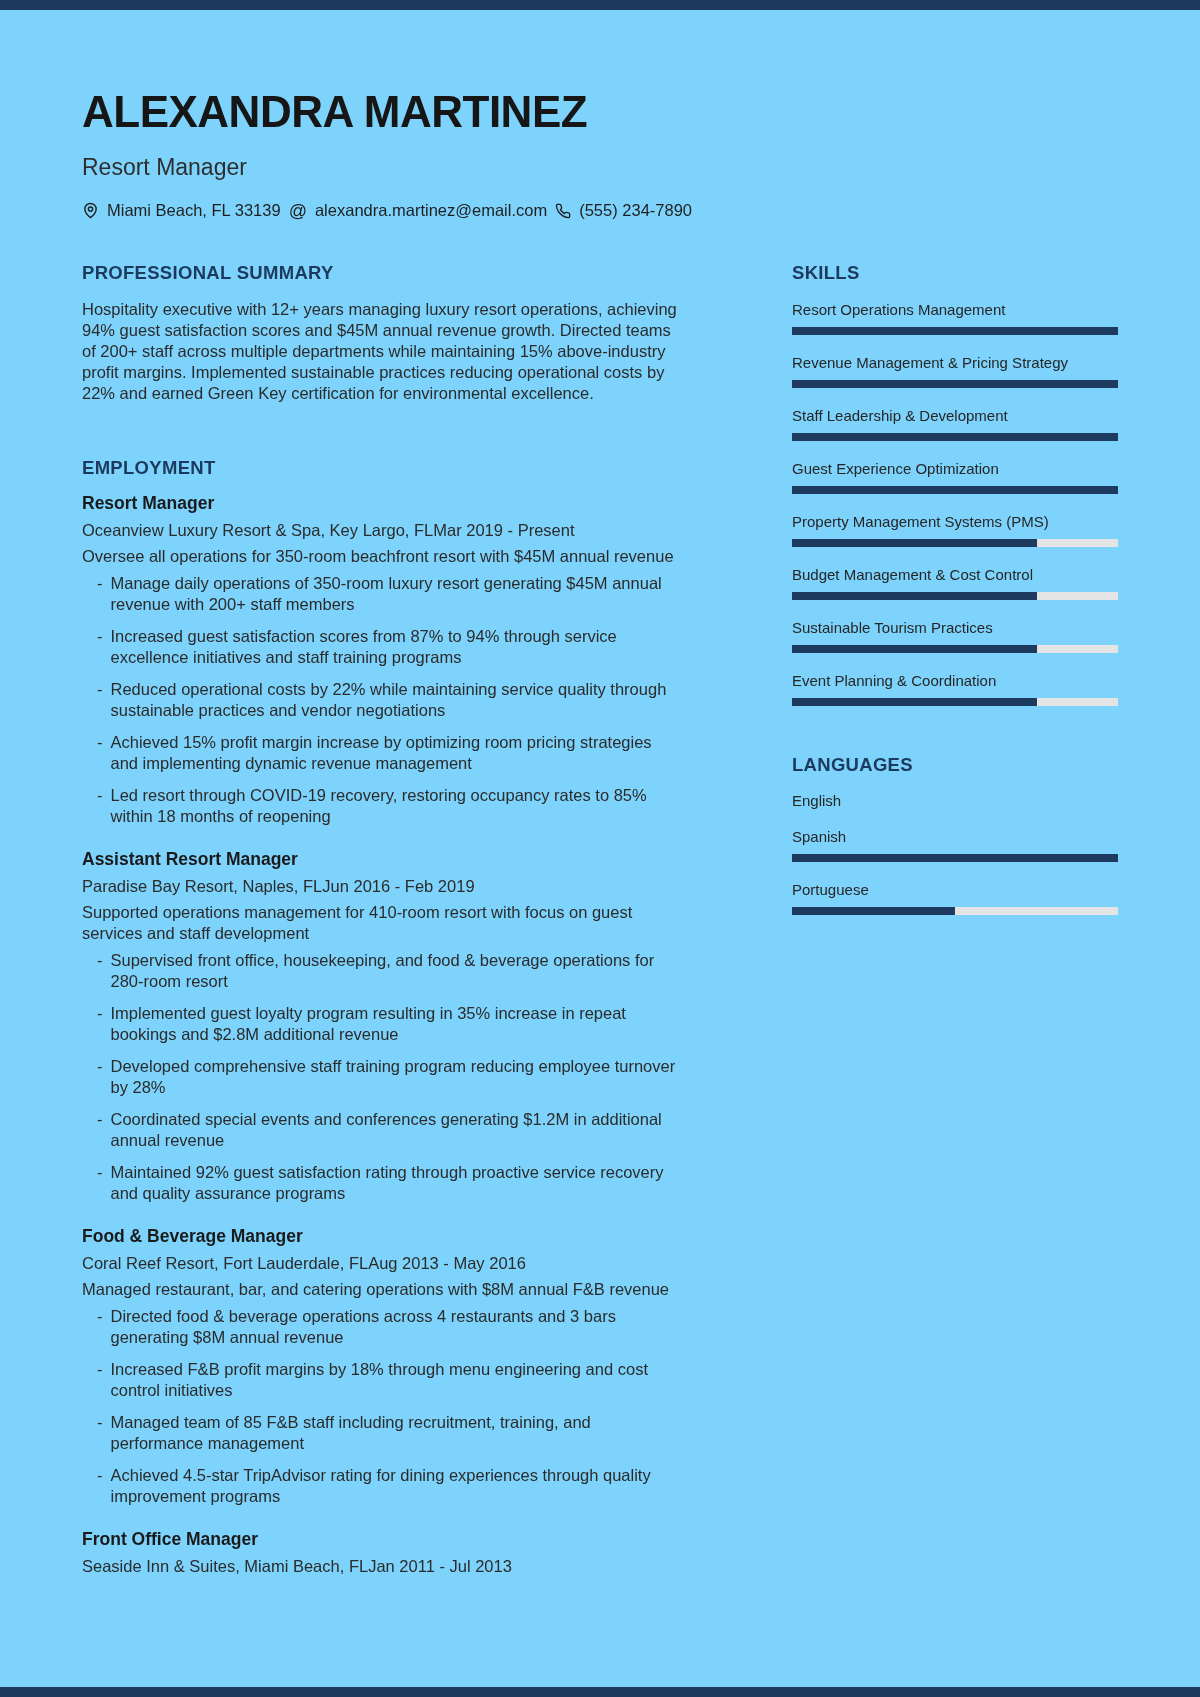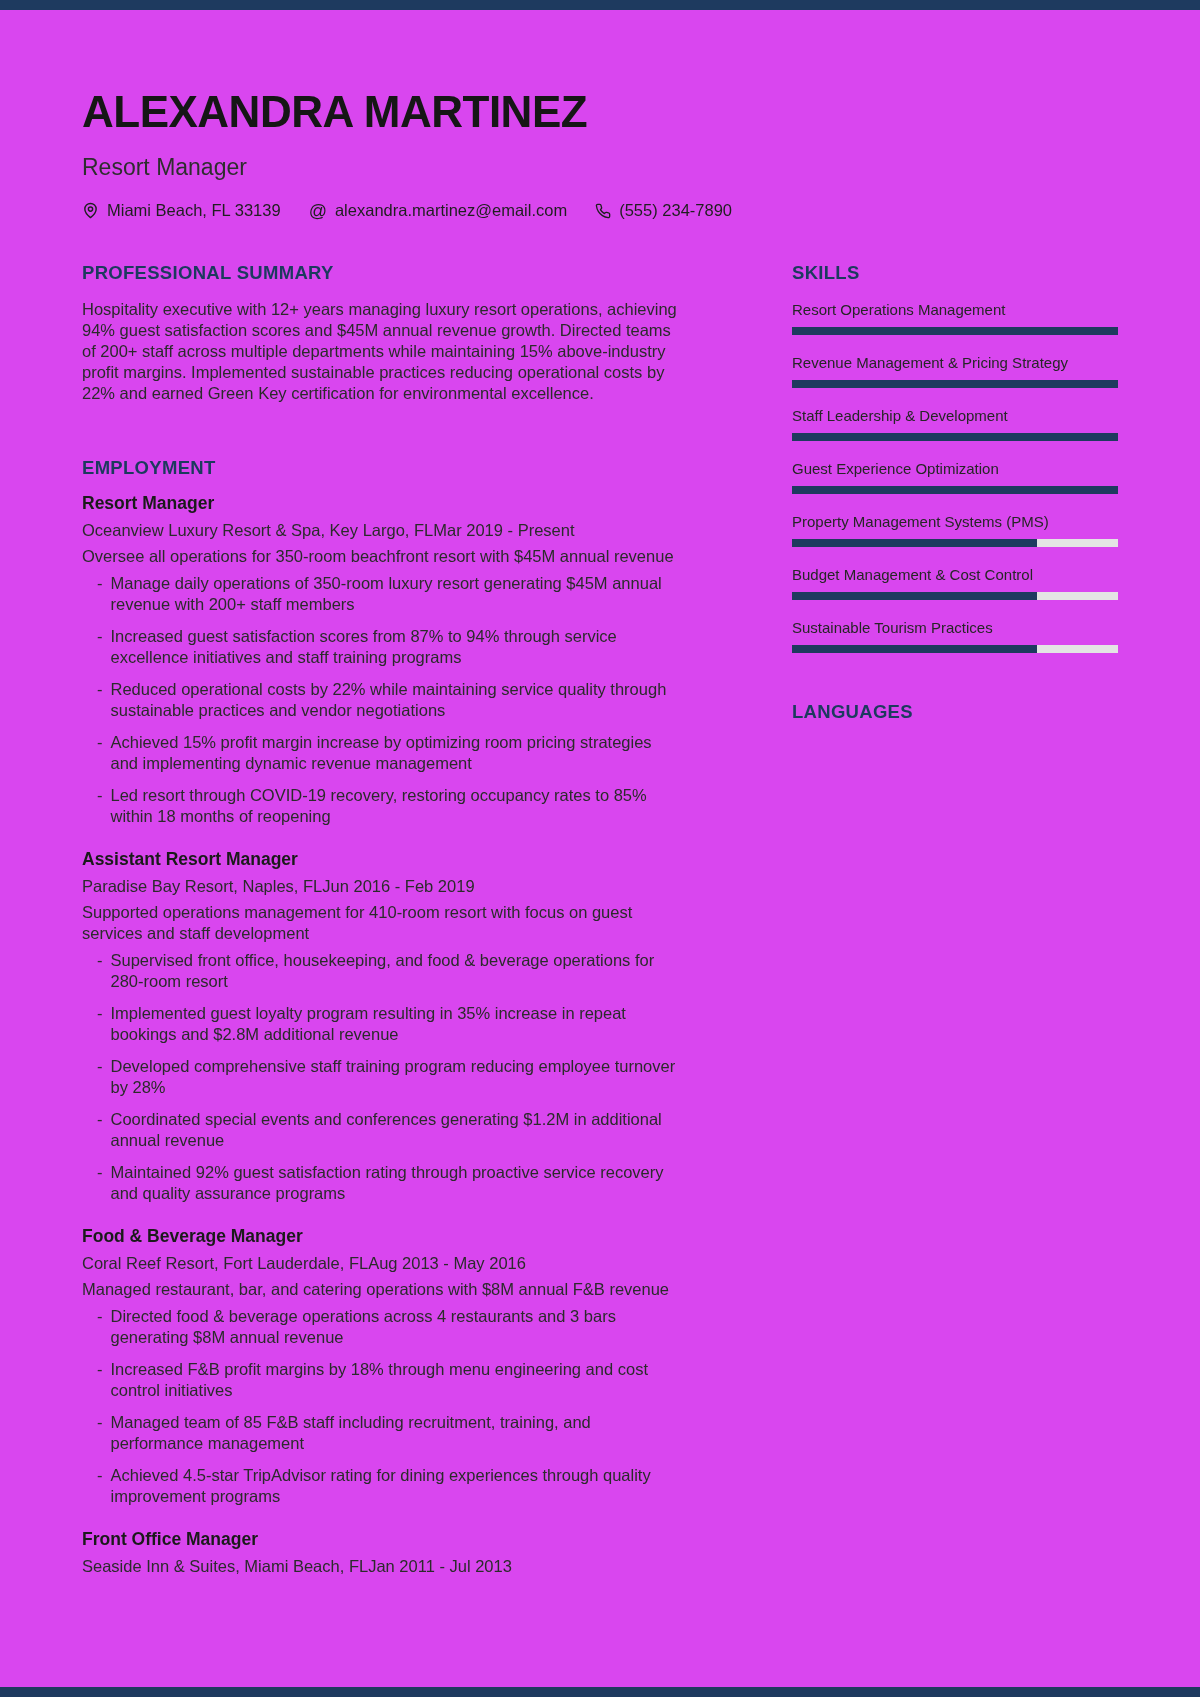--- a/index.html
+++ b/index.html
@@ -1,39 +1,39 @@
 <!DOCTYPE html>
 <html><head>
 <meta charset="utf-8">
 <style>
   * { margin:0; padding:0; box-sizing:border-box; }
   html,body { background:#fff; }
   .page {
     position:relative;
     width:1200px; height:1697px;
     margin:0 auto;
-    background:#d946ef;
+    background:#7dd3fc;
     overflow:hidden;
     font-family:"Liberation Sans","DejaVu Sans",sans-serif;
     color:#2b2b2b;
   }
   .edge-bar { position:absolute; left:0; width:1200px; height:10px; background:#1e3a5f; }
   .edge-bar.top { top:0; }
   .edge-bar.bottom { bottom:0; }
 
   .content { padding:0 82px; }
 
   
   .name {
     margin-top:90px;
     font-size:44px; font-weight:700; letter-spacing:-0.5px;
     color:#161616; line-height:1;
   }
   .job-title-sub { margin-top:22px; font-size:23px; color:#2e2e2e; line-height:1; font-weight:400; }
-  .contact-row { margin-top:22px; display:flex; align-items:center; gap:28px; font-size:16.5px; color:#1f1f1f; }
+  .contact-row { margin-top:22px; display:flex; align-items:center; gap:8px; font-size:16.5px; color:#1f1f1f; }
   .contact-item { display:flex; align-items:center; gap:8px; }
   .contact-item svg { display:block; }
   .at-glyph { font-size:18px; line-height:1; color:#1f1f1f; }
 
   
   .main { margin-top:44px; display:flex; justify-content:space-between; }
   .col-left  { width:600px; }
   .col-right { width:326px; }
 
   h2.section-heading {
@@ -243,21 +243,44 @@
               <div class="bar-track">
                 <div class="bar-fill" style="width: 75%;"></div>
               </div>
             </div>
             <div class="skill-item">
               <div class="skill-label">Sustainable Tourism Practices</div>
               <div class="bar-track">
                 <div class="bar-fill" style="width: 75%;"></div>
               </div>
             </div>
+            <div class="skill-item">
+              <div class="skill-label">Event Planning &amp; Coordination</div>
+              <div class="bar-track">
+                <div class="bar-fill" style="width: 75%;"></div>
+              </div>
+            </div>
           </div>
 
         <h2 class="section-heading languages-heading">LANGUAGES</h2>
+        <div id="languages">
+            <div class="lang-item no-bar">
+              <div class="lang-label">English</div>
+            </div>
+            <div class="lang-item">
+              <div class="lang-label">Spanish</div>
+              <div class="bar-track">
+                <div class="bar-fill" style="width: 100%;"></div>
+              </div>
+            </div>
+            <div class="lang-item">
+              <div class="lang-label">Portuguese</div>
+              <div class="bar-track">
+                <div class="bar-fill" style="width: 50%;"></div>
+              </div>
+            </div>
+          </div>
       </div>
     </div>
   </div>
 
   <div class="edge-bar bottom"></div>
 </div>
 
 </body></html>

